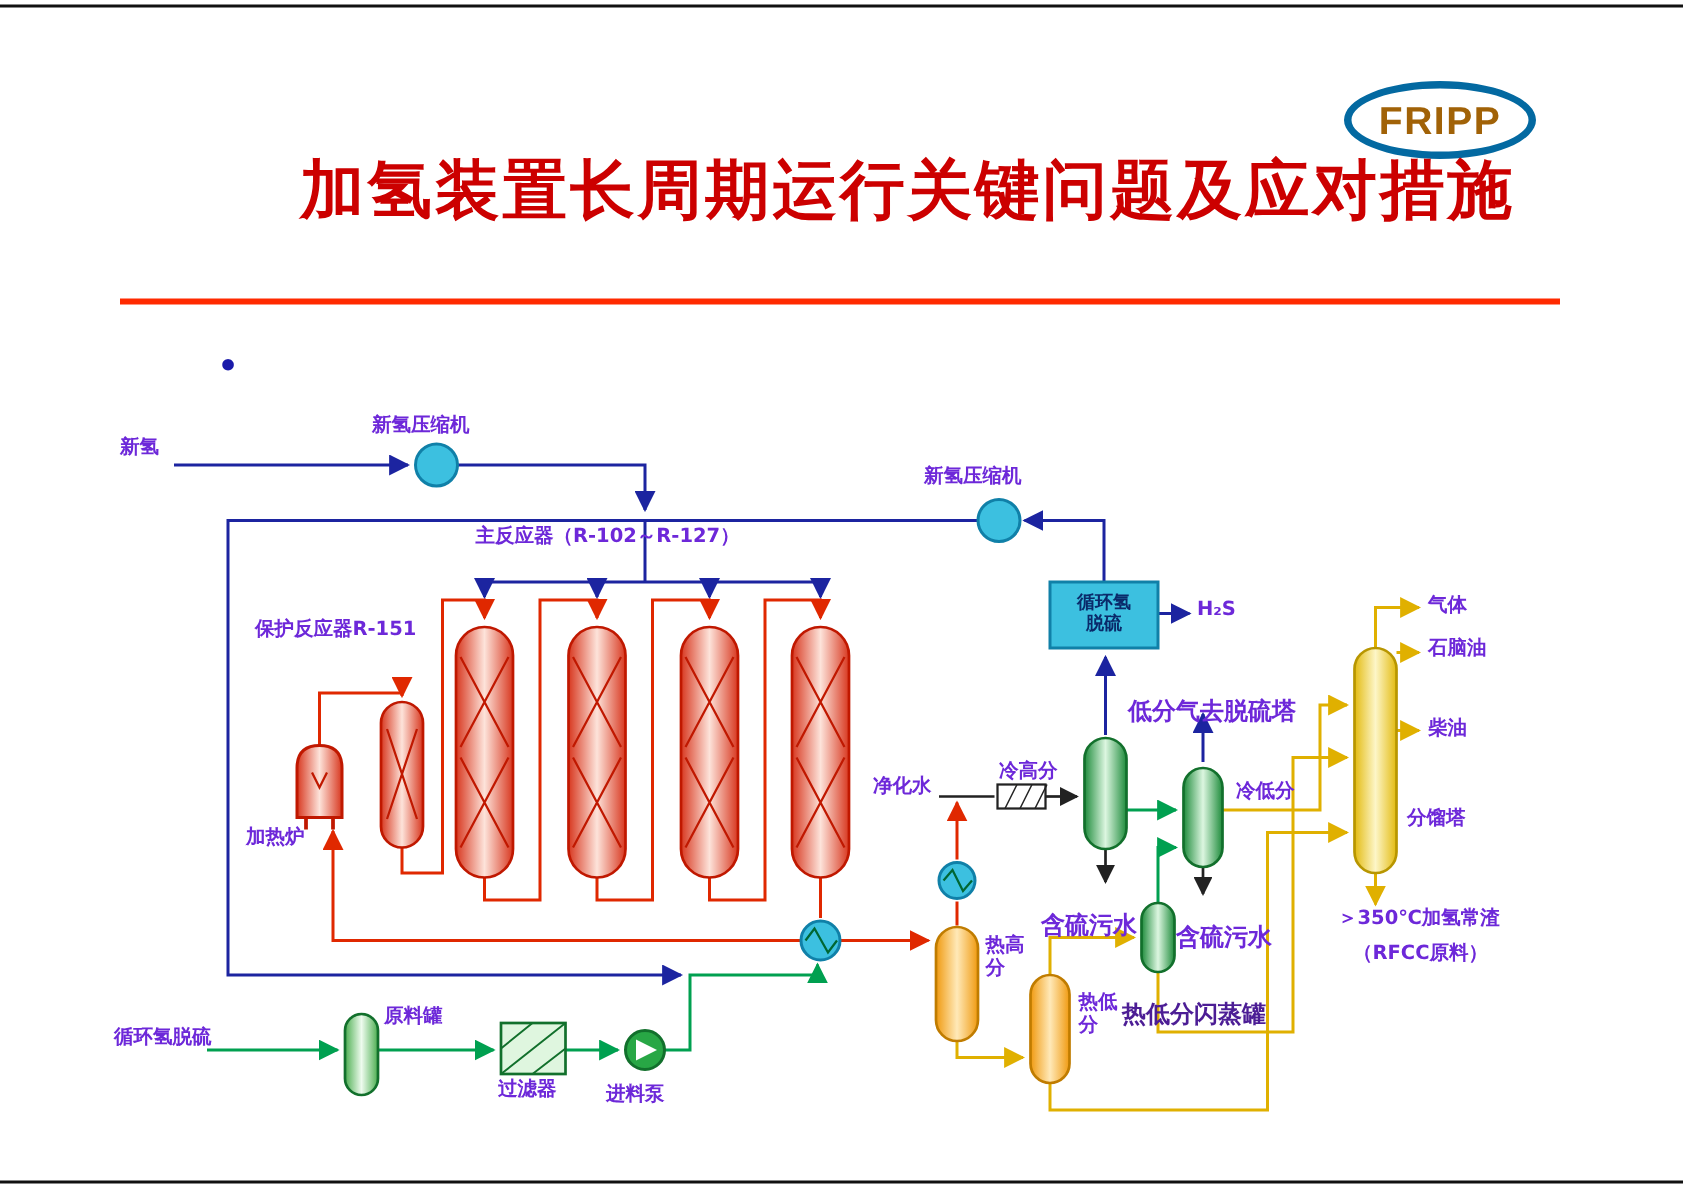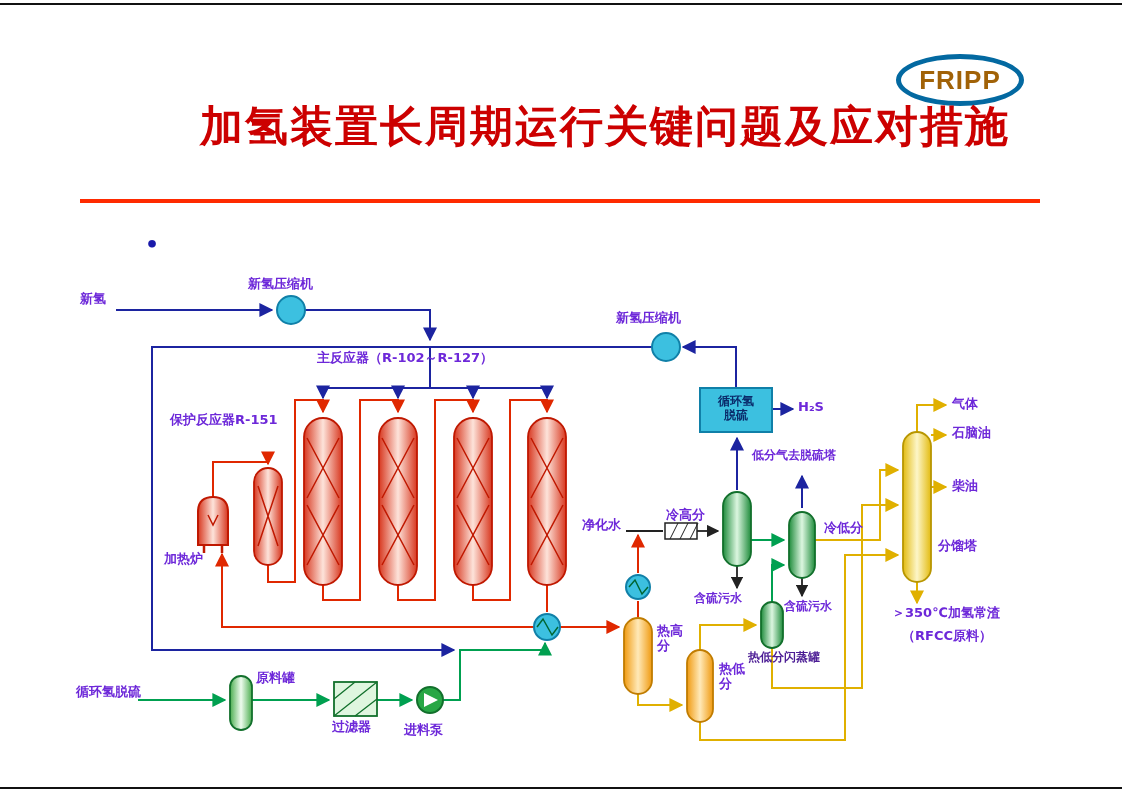--- a/index.html
+++ b/index.html
@@ -25,21 +25,21 @@
     position:absolute;left:145px;top:226px;display:flex;align-items:flex-start;
     color:#1a1aaa;font-weight:bold;
   }
   .bullet-glyph{font-size:22px;line-height:38px;margin-right:18px;}
   .bullet-text{font-size:30px;line-height:38px;font-family:"Liberation Serif","DejaVu Serif",serif;}
   svg.diagram{position:absolute;left:0;top:0;width:1122px;height:793px;}
   .lbl{
     position:absolute;font-size:13px;font-weight:bold;color:#6d28d9;
     line-height:1.15;white-space:nowrap;
   }
-  .lbl.sm{font-size:12px;}
+  .lbl.sm{font-size:16px;margin-top:16px;}
   .lbl.w30{width:30px;white-space:normal;}
   .lbl.olive{color:#4c1d95;}
   .lbl.boxtext{width:40px;white-space:normal;text-align:center;color:#0a2a6a;font-size:12px;}
 </style>
 </head>
 <body>
 
 <div class="frame-line" style="top:3px"></div>
 <div class="frame-line" style="top:787px"></div>
 

